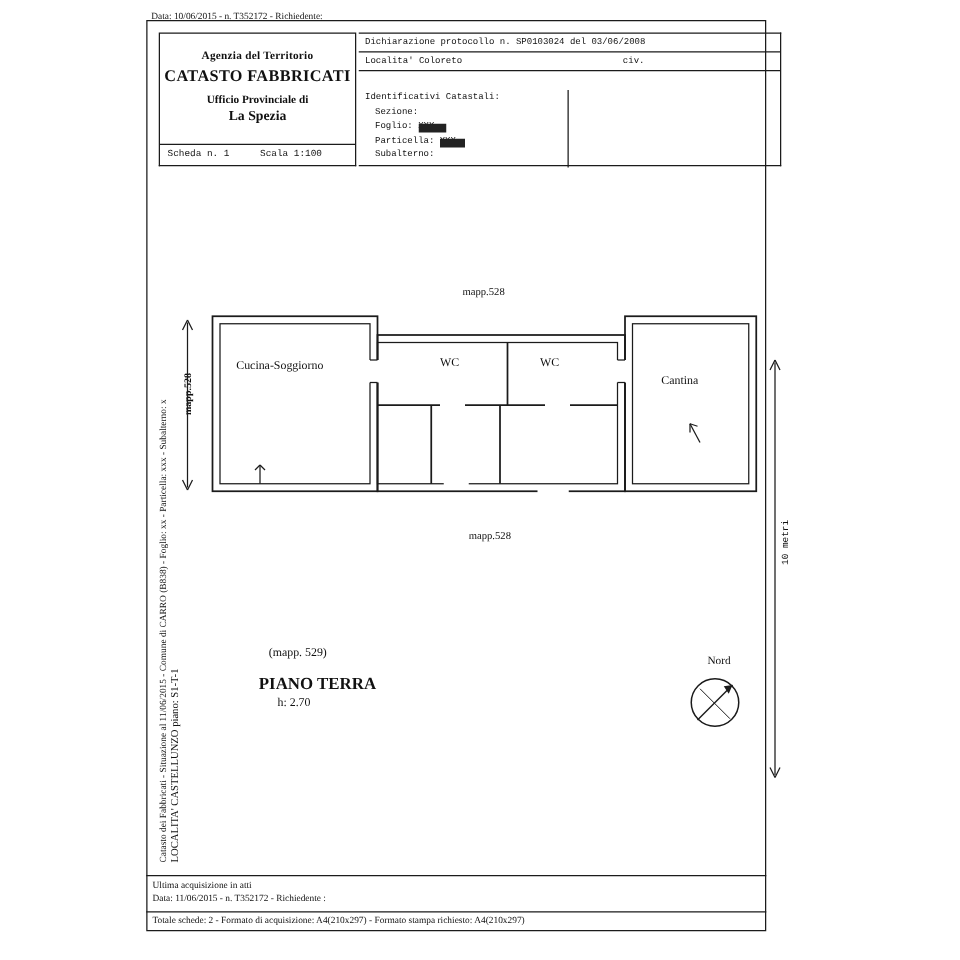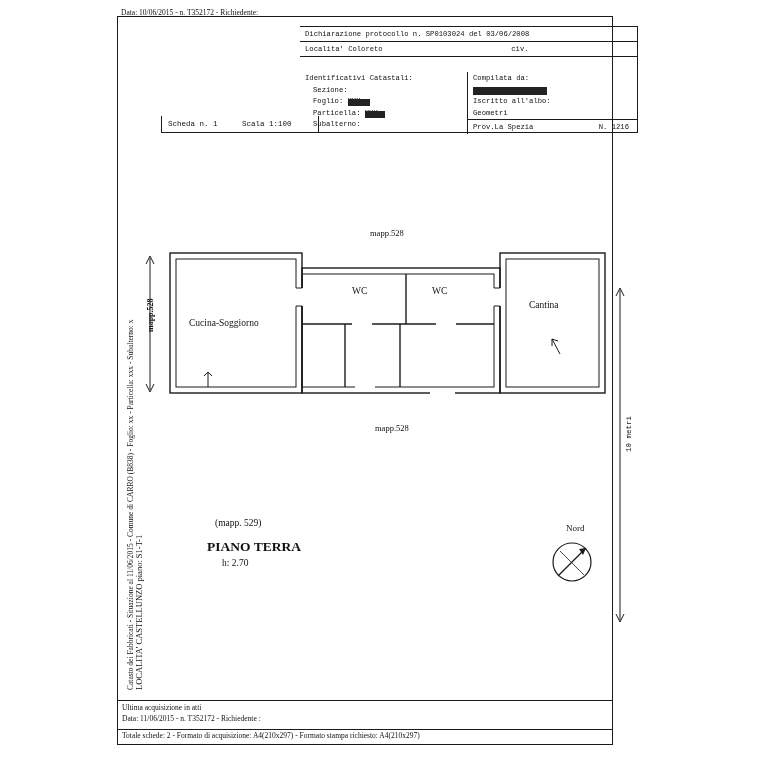--- a/index.html
+++ b/index.html
@@ -64,28 +64,27 @@
     position: absolute;
     left: 0; top: 90px;
     width: 158px; height: 17px;
     border: 1px solid #1b1b1b;
     border-top: none;
     box-sizing: border-box;
     font-size: 7.5px;
     font-family: "Liberation Mono", monospace;
     display: flex;
     align-items: center;
-    margin-left: 34px;
   }
   .hdr-scheda .c1 { padding-left: 6px; width: 70px; }
   .hdr-scheda .c2 { padding-left: 4px; }
 
   .hdr-right {
     position: absolute;
-    left: 173px; top: 0;
+    left: 160px; top: 0;
     width: 338px; height: 107px;
     border: 1px solid #1b1b1b;
     border-left: none;
     box-sizing: border-box;
     font-family: "Liberation Mono", monospace;
     font-size: 7.2px;
   }
   .hr-row {
     box-sizing: border-box;
     padding: 2.5px 0 0 5px;
@@ -221,20 +220,26 @@
 <body>
 
 <div class="page">
 
   <div class="sheet-frame"></div>
 
   <div class="top-data">Data: 10/06/2015 - n. T352172 - Richiedente:</div>
 
   <div class="hdr">
 
+    <div class="hdr-left">
+      <div class="l1">Agenzia del Territorio</div>
+      <div class="l2">CATASTO FABBRICATI</div>
+      <div class="l3">Ufficio Provinciale di</div>
+      <div class="l4">La Spezia</div>
+    </div>
 
     <div class="hdr-scheda">
       <div class="c1">Scheda n. 1</div>
       <div class="c2">Scala 1:100</div>
     </div>
 
     <div class="hdr-right">
       <div class="hr-row">Dichiarazione protocollo n. SP0103024 del  03/06/2008</div>
       <div class="hr-row">
         <span>Localita' Coloreto</span>
@@ -255,33 +260,20 @@
           </div>
           <div class="hr-line" style="padding-left:8px;">
             <span>Particella:</span>
             <span style="position:relative;">
               <span>XXX</span>
               <span class="redacted" style="width:20px;position:absolute;left:0;top:2px;"></span>
             </span>
           </div>
           <div class="hr-line" style="padding-left:8px;">Subalterno:</div>
         </div>
-        <div class="hr-col-r">
-          <div class="hr-line">Compilata da:</div>
-          <div class="hr-line" style="position:relative;">
-            <span>XXXXXXXXXXXX</span>
-            <span class="redacted" style="width:74px;position:absolute;left:0;top:1px;height:8px;"></span>
-          </div>
-          <div class="hr-line">Iscritto all'albo:</div>
-          <div class="hr-line">Geometri</div>
-          <div class="prov-row">
-            <span>Prov.La Spezia</span>
-            <span class="prov-n">N.  1216</span>
-          </div>
-        </div>
       </div>
     </div>
   </div>
 
   <div class="side-text side-1">Catasto dei Fabbricati - Situazione al 11/06/2015 - Comune di CARRO (B838) - Foglio: xx - Particella: xxx - Subalterno: x</div>
   <div class="side-text side-2">LOCALITA' CASTELLUNZO piano: S1-T-1</div>
   <div class="side-text side-3">mapp.528</div>
   <div class="side-text side-right">10 metri</div>
 
   <svg class="plan" width="768" height="768">
@@ -348,21 +340,21 @@
     <g>
       <circle cx="572" cy="562" r="19" stroke="#1b1b1b" stroke-width="1.2" fill="none"></circle>
       <line x1="558" y1="576" x2="586" y2="548" stroke="#1b1b1b" stroke-width="1.2"></line>
       <polygon points="586,548 579,549 583,555" fill="#1b1b1b"></polygon>
       <line x1="560" y1="551" x2="584" y2="575" stroke="#1b1b1b" stroke-width="0.8"></line>
     </g>
   </svg>
 
   <div class="plabel mapp" style="left:370px; top:228px;">mapp.528</div>
   <div class="plabel mapp" style="left:375px; top:423px;">mapp.528</div>
-  <div class="plabel room" style="left:189px; top:318px;">Cucina-Soggiorno</div>
+  <div class="plabel room" style="left:189px; top:288px;">Cucina-Soggiorno</div>
   <div class="plabel room" style="left:352px; top:286px;">WC</div>
   <div class="plabel room" style="left:432px; top:286px;">WC</div>
   <div class="plabel room" style="left:529px; top:300px;">Cantina</div>
 
 
   <div class="cap-mapp529">(mapp. 529)</div>
   <div class="cap-piano">PIANO TERRA</div>
   <div class="cap-h">h: 2.70</div>
   <div class="cap-nord">Nord</div>
 

